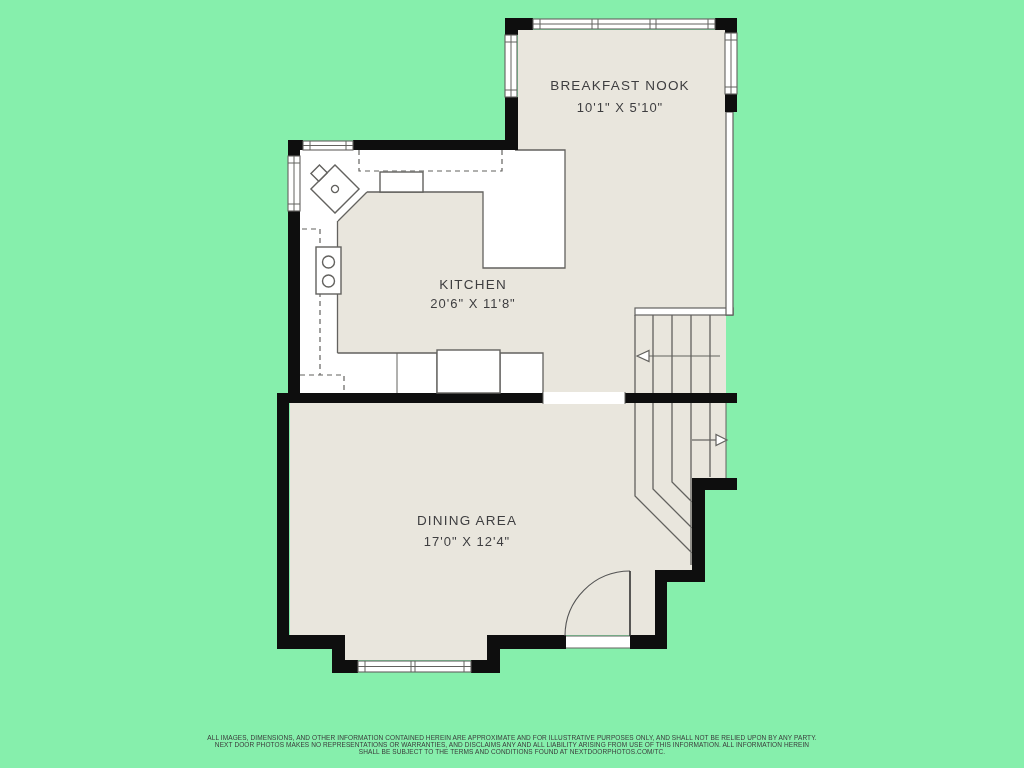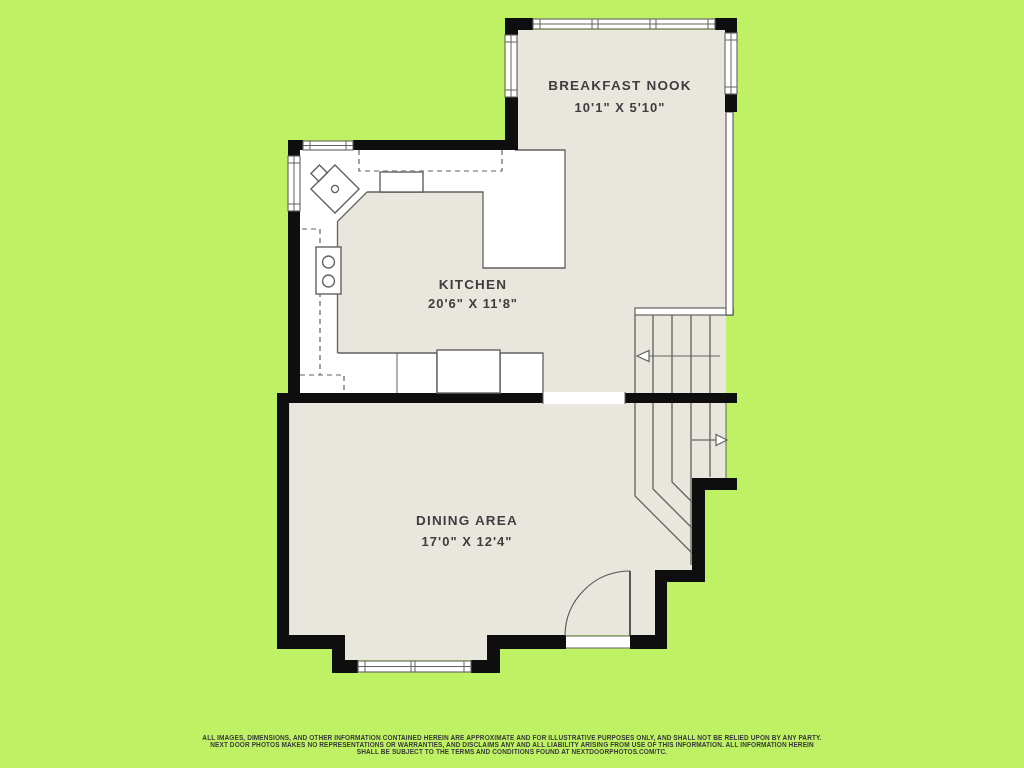--- a/index.html
+++ b/index.html
@@ -1,17 +1,17 @@
 <!DOCTYPE html>
 <html style="--floor: #e9e6dd; --wall: #0e0e0e; --line: #63625f; --text: #3e3e40;"><head>
 <meta charset="utf-8">
 <style>
   html,body{margin:0;padding:0;background:#fff;}
-  .stage{position:relative;width:1024px;height:768px;background:#bef264;overflow:hidden;
-         font-family:"Liberation Sans",sans-serif;font-weight:bold;}
+  .stage{position:relative;width:1024px;height:768px;background:#86efac;overflow:hidden;
+         font-family:"Liberation Sans",sans-serif;}
   svg{position:absolute;left:0;top:0;}
   .floor{fill:var(--floor);}
   .wall{fill:var(--wall);}
   .ln{stroke:var(--line);stroke-width:1.3;fill:none;}
   .lnthin{stroke:var(--line);stroke-width:1;fill:none;}
   .thinwall{fill:#ffffff;stroke:var(--line);stroke-width:1.2;}
   .fixture{fill:#ffffff;stroke:var(--line);stroke-width:1.4;}
   .dash{stroke:var(--line);stroke-width:1.2;fill:none;stroke-dasharray:5 4;}
   .win{fill:#ffffff;stroke:var(--line);stroke-width:1.1;}
   .arrowline{stroke:var(--line);stroke-width:1.2;fill:none;}

